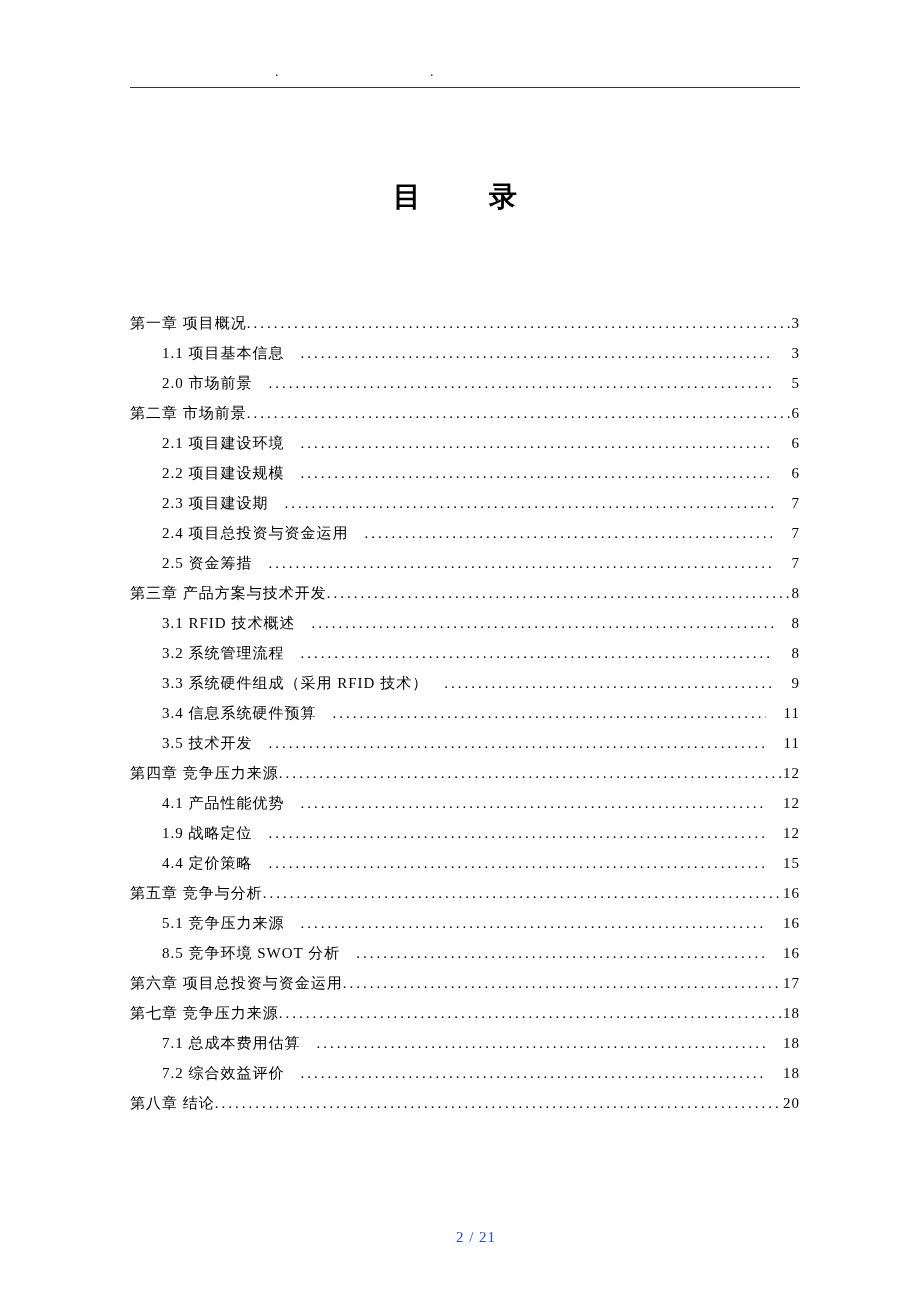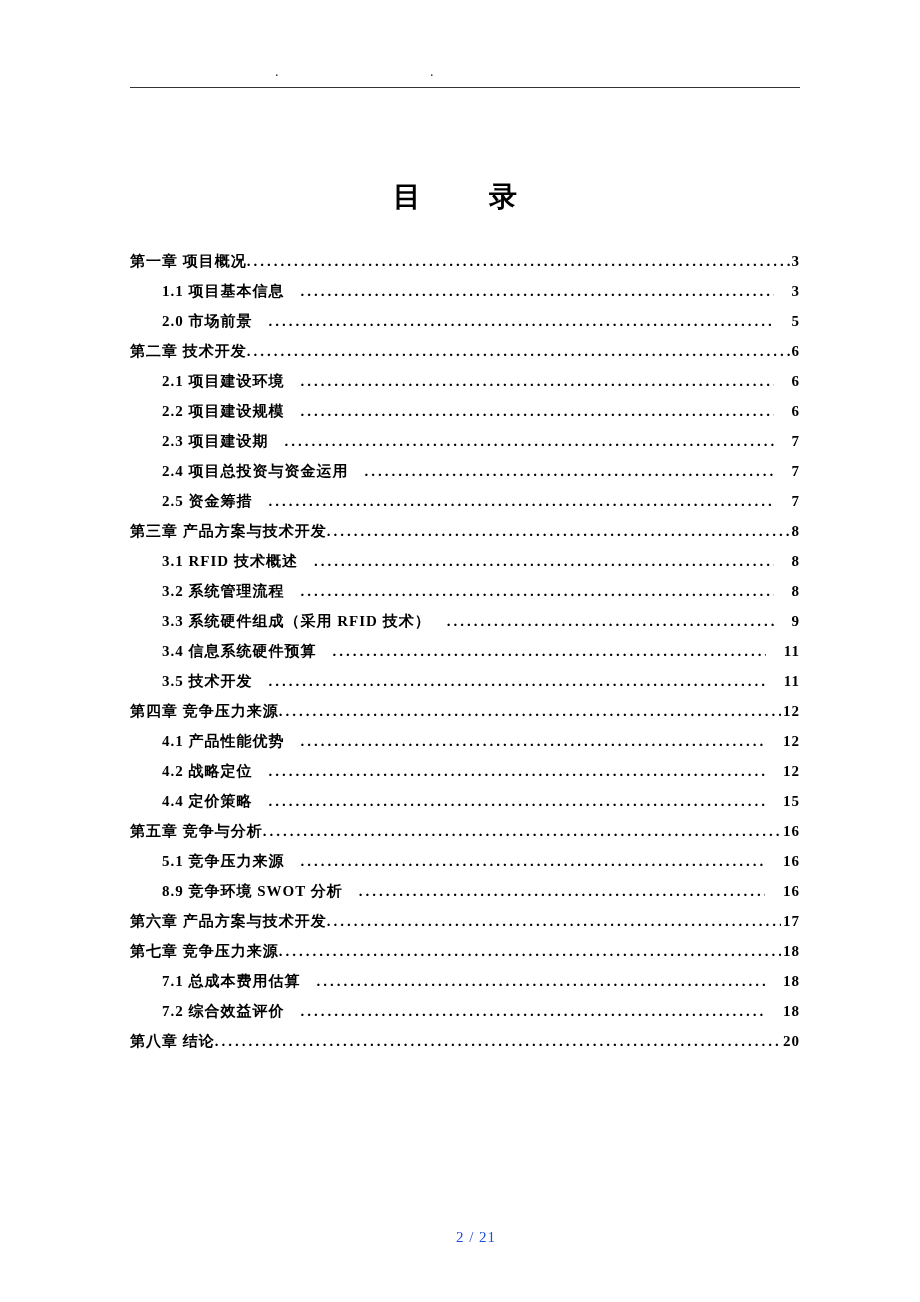--- a/index.html
+++ b/index.html
@@ -35,34 +35,33 @@
       top: -16px;
       font-size: 14px;
       color: #333;
       letter-spacing: 40px;
     }
     .title {
       text-align: center;
       font-size: 28px;
       font-weight: bold;
       letter-spacing: 20px;
-      margin-bottom: 30px;
+      margin-bottom: 92px;
       color: #000;
     }
     .toc {
       font-size: 15px;
       line-height: 2.0;
       color: #000;
     }
     .toc-row {
       display: flex;
       align-items: flex-end;
       white-space: nowrap;
       letter-spacing: 1px;
-      font-weight: bold;
     }
     .toc-row.sub {
       padding-left: 32px;
       gap: 16px;
     }
     .toc-label {
       flex: 0 0 auto;
     }
     .toc-dots {
       flex: 1 1 auto;
@@ -105,21 +104,21 @@
         <span class="toc-label">1.1 项目基本信息</span>
         <span class="toc-dots"></span>
         <span class="toc-page">3</span>
       </div>
       <div class="toc-row sub">
         <span class="toc-label">2.0 市场前景</span>
         <span class="toc-dots"></span>
         <span class="toc-page">5</span>
       </div>
       <div class="toc-row">
-        <span class="toc-label">第二章 技术开发</span>
+        <span class="toc-label">第二章 市场前景</span>
         <span class="toc-dots"></span>
         <span class="toc-page">6</span>
       </div>
       <div class="toc-row sub">
         <span class="toc-label">2.1 项目建设环境</span>
         <span class="toc-dots"></span>
         <span class="toc-page">6</span>
       </div>
       <div class="toc-row sub">
         <span class="toc-label">2.2 项目建设规模</span>
@@ -175,46 +174,46 @@
         <span class="toc-label">第四章 竞争压力来源</span>
         <span class="toc-dots"></span>
         <span class="toc-page">12</span>
       </div>
       <div class="toc-row sub">
         <span class="toc-label">4.1 产品性能优势</span>
         <span class="toc-dots"></span>
         <span class="toc-page">12</span>
       </div>
       <div class="toc-row sub">
-        <span class="toc-label">4.2 战略定位</span>
+        <span class="toc-label">1.9 战略定位</span>
         <span class="toc-dots"></span>
         <span class="toc-page">12</span>
       </div>
       <div class="toc-row sub">
         <span class="toc-label">4.4 定价策略</span>
         <span class="toc-dots"></span>
         <span class="toc-page">15</span>
       </div>
       <div class="toc-row">
         <span class="toc-label">第五章 竞争与分析</span>
         <span class="toc-dots"></span>
         <span class="toc-page">16</span>
       </div>
       <div class="toc-row sub">
         <span class="toc-label">5.1 竞争压力来源</span>
         <span class="toc-dots"></span>
         <span class="toc-page">16</span>
       </div>
       <div class="toc-row sub">
-        <span class="toc-label">8.9 竞争环境 SWOT 分析</span>
+        <span class="toc-label">8.5 竞争环境 SWOT 分析</span>
         <span class="toc-dots"></span>
         <span class="toc-page">16</span>
       </div>
       <div class="toc-row">
-        <span class="toc-label">第六章 产品方案与技术开发</span>
+        <span class="toc-label">第六章 项目总投资与资金运用</span>
         <span class="toc-dots"></span>
         <span class="toc-page">17</span>
       </div>
       <div class="toc-row">
         <span class="toc-label">第七章 竞争压力来源</span>
         <span class="toc-dots"></span>
         <span class="toc-page">18</span>
       </div>
       <div class="toc-row sub">
         <span class="toc-label">7.1 总成本费用估算</span>

